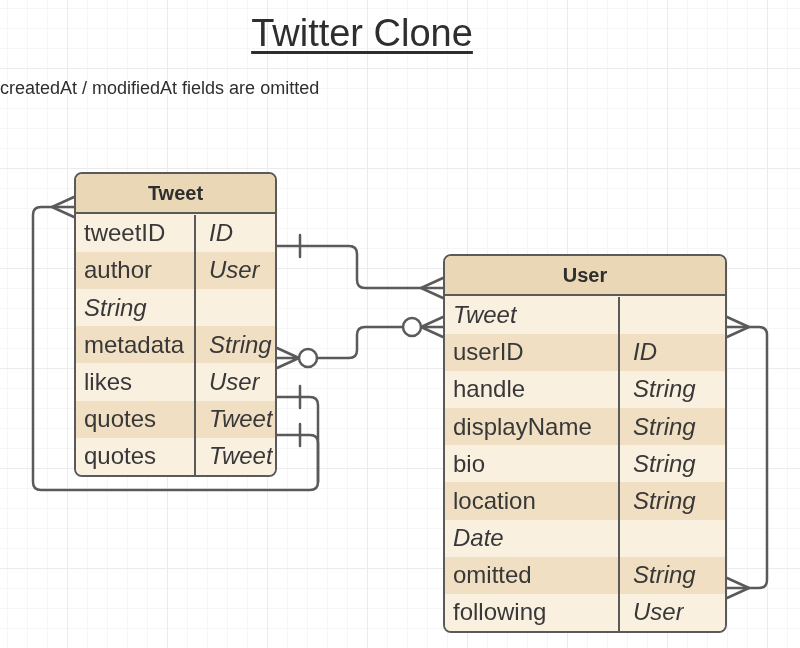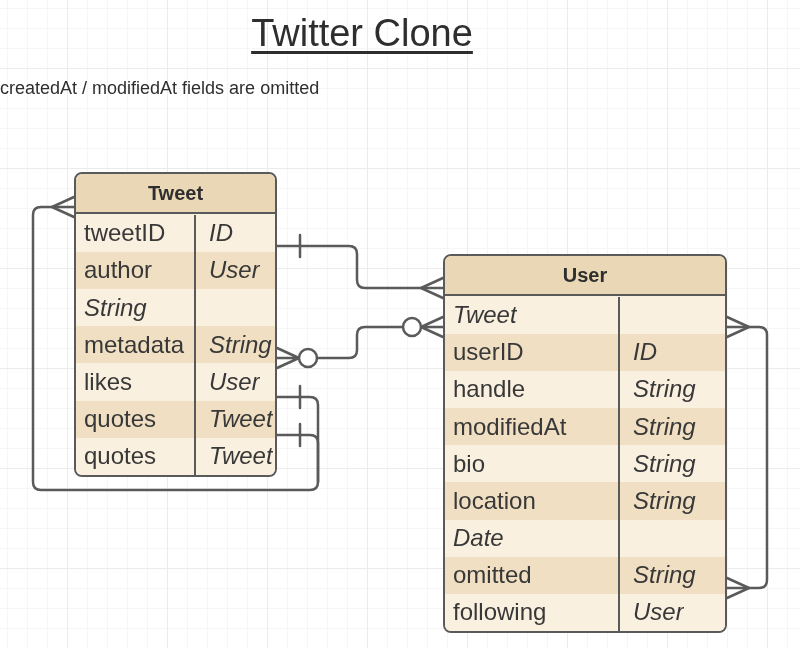--- a/index.html
+++ b/index.html
@@ -184,21 +184,21 @@
       </div>
       <div class="row">
         <div class="cell name">userID</div>
         <div class="cell type">ID</div>
       </div>
       <div class="row">
         <div class="cell name">handle</div>
         <div class="cell type">String</div>
       </div>
       <div class="row">
-        <div class="cell name">modifiedAt</div>
+        <div class="cell name">displayName</div>
         <div class="cell type">String</div>
       </div>
       <div class="row">
         <div class="cell name">bio</div>
         <div class="cell type">String</div>
       </div>
       <div class="row">
         <div class="cell name">location</div>
         <div class="cell type">String</div>
       </div>

